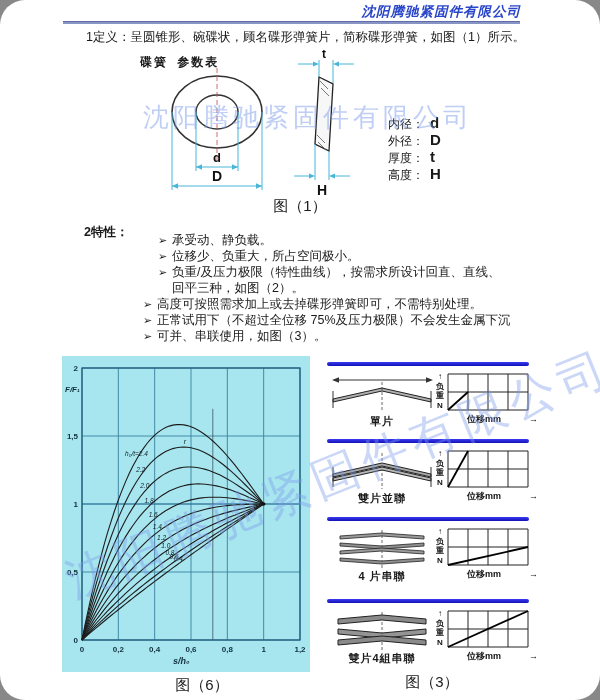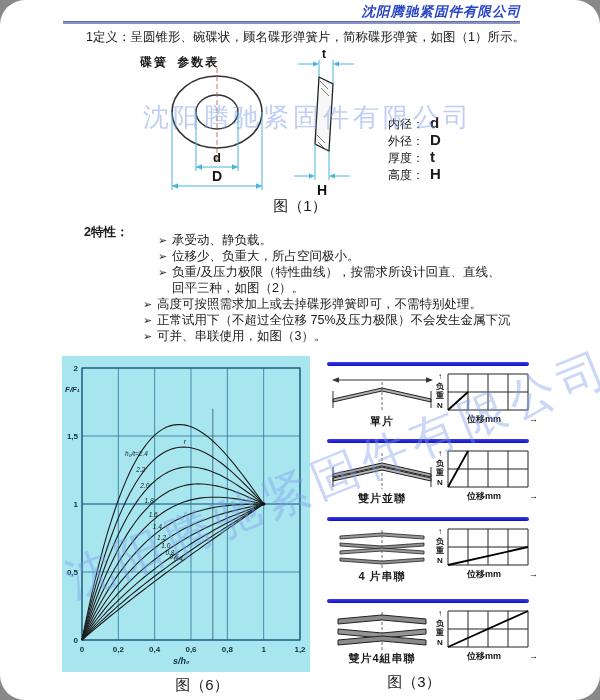--- a/index.html
+++ b/index.html
@@ -13,21 +13,21 @@
   
   .intro{top:29px;left:86px;width:445px;font-size:12.5px;line-height:16px;}
   
   .fig1-title{top:54px;left:140px;font-size:12px;font-weight:bold;letter-spacing:2px;font-family:Liberation Mono, monospace;}
   .fig1-svg{top:50px;left:95px;}
   .legend-row{left:388px;width:110px;font-size:12px;white-space:nowrap;margin-top:32px;}
   .legend-symbol{font-weight:bold;font-size:15px;margin-left:6px;}
   .caption{font-size:15px;text-align:center;}
   .cap1{top:197px;left:250px;width:100px;}
   .cap2{top:676px;left:152px;width:100px;}
-  .cap3{top:673px;left:378px;width:72px;}
+  .cap3{top:673px;left:396px;width:72px;}
   
   .feat-head{top:224px;left:84px;font-size:12.5px;font-weight:bold;}
   .features{top:228px;left:60px;width:500px;}
   .fline{height:16px;font-size:12.5px;line-height:24px;white-space:nowrap;}
   .fline .mk{display:inline-block;width:14px;font-size:11px;}
   .ind-a{padding-left:98px;}
   .ind-a2{padding-left:112px;}
   .ind-b{padding-left:83px;}
   .ind-b2{padding-left:97px;}
   

